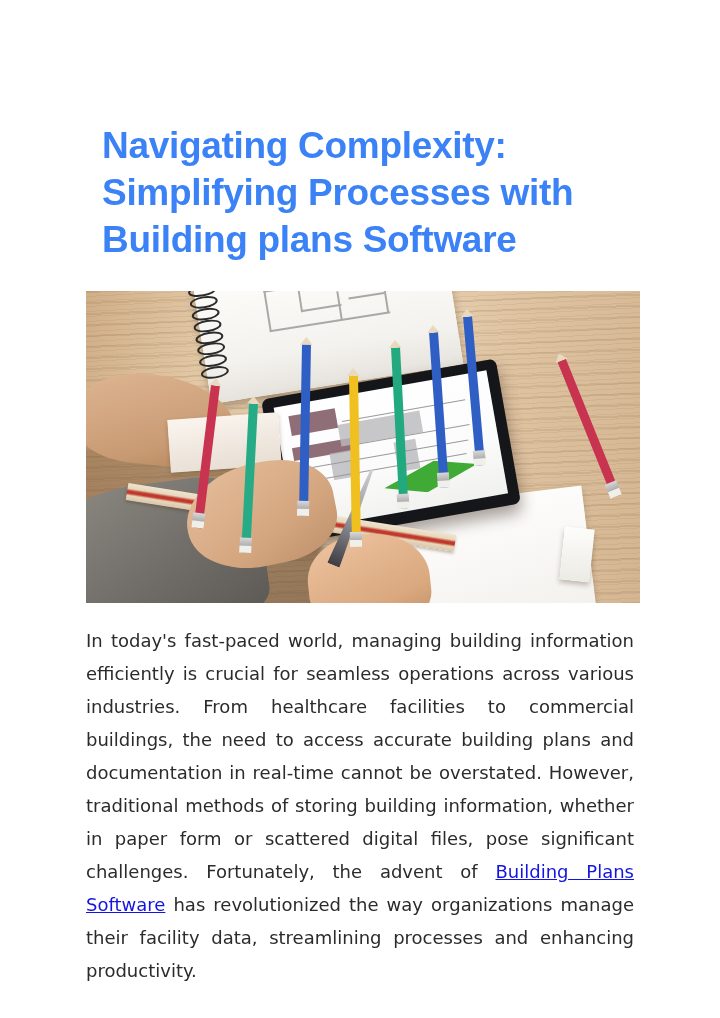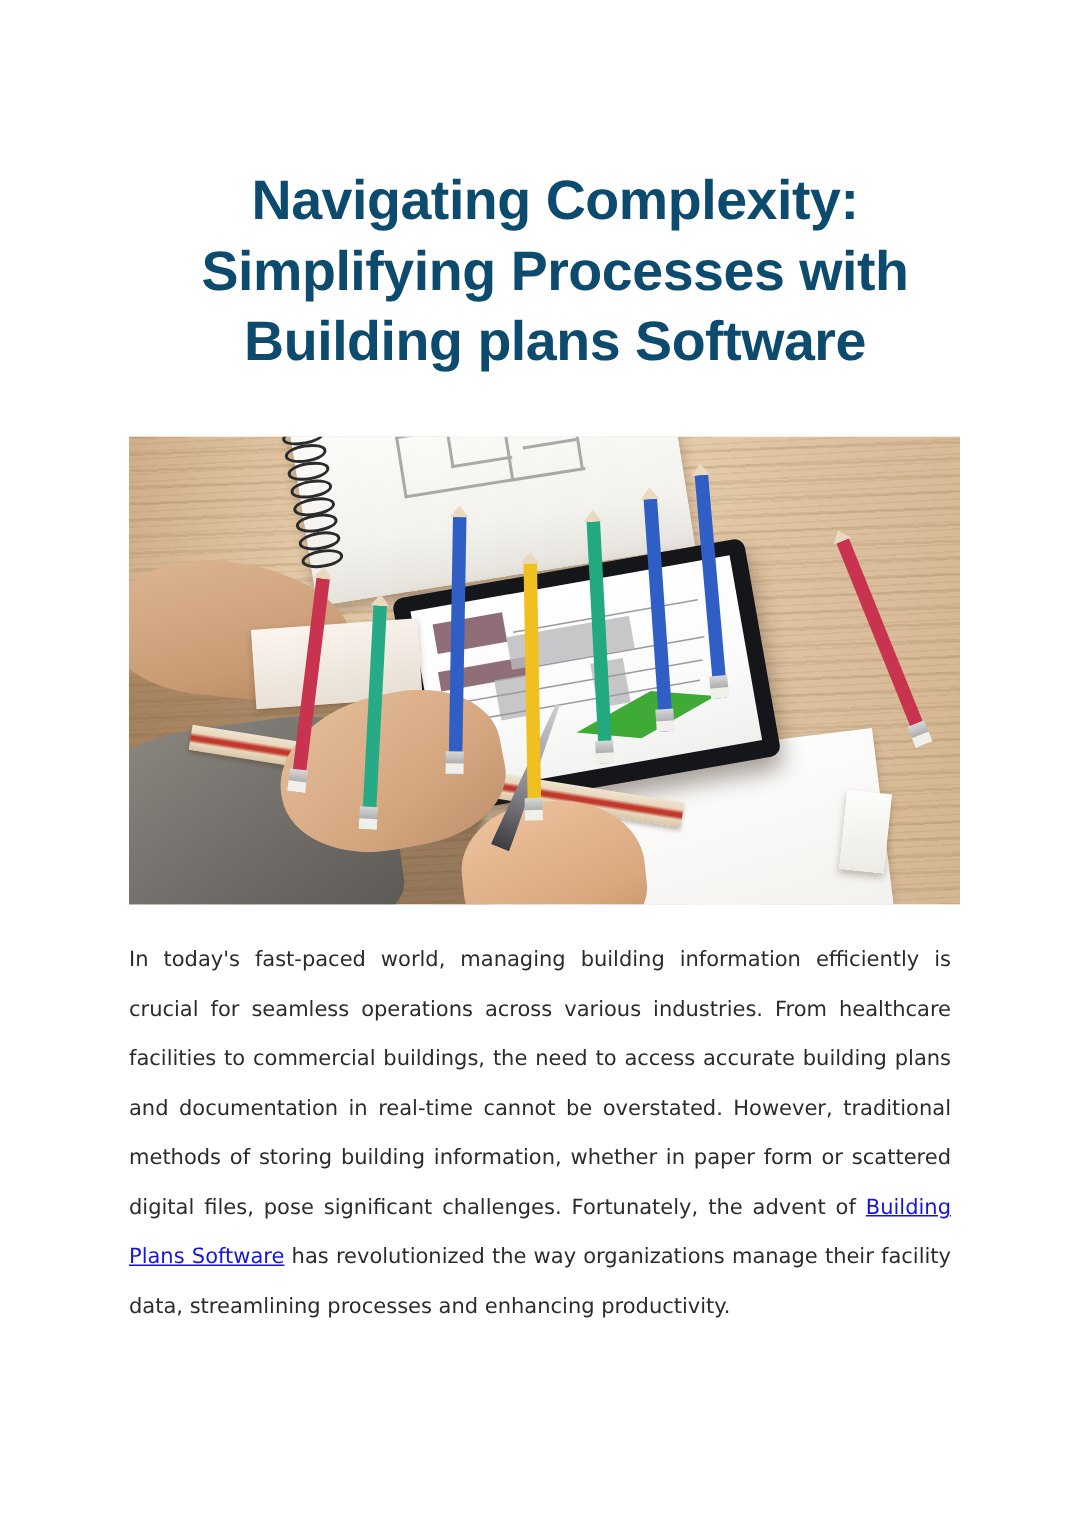--- a/index.html
+++ b/index.html
@@ -23,28 +23,27 @@
     height: 1018px;
     background: #ffffff;
   }
 
   
   .article-title {
     position: absolute;
     left: 86px;
     top: 106px;
     width: 560px;
-    margin: 4px;
+    margin: 16px;
     font-family: "Liberation Sans", sans-serif;
     font-weight: bold;
     font-size: 37px;
     line-height: 47px;
     letter-spacing: -0.3px;
-    color: #0c4a6e;
-    text-align: center;
+    color: #3b82f6;
   }
 
   
   .hero-figure {
     position: absolute;
     left: 86px;
     top: 291px;
     width: 554px;
     height: 312px;
     margin: 0;
@@ -255,21 +254,21 @@
   }
 
   
   .body-copy {
     position: absolute;
     left: 86px;
     top: 624px;
     width: 548px;
     margin: 0;
     font-family: "DejaVu Sans", sans-serif;
-    font-size: 14px;
+    font-size: 18px;
     line-height: 33px;
     color: #2b2b2b;
     text-align: justify;
     text-justify: inter-word;
   }
   .body-copy .inline-link {
     color: #1414e0;
     text-decoration: underline;
   }
 </style>

